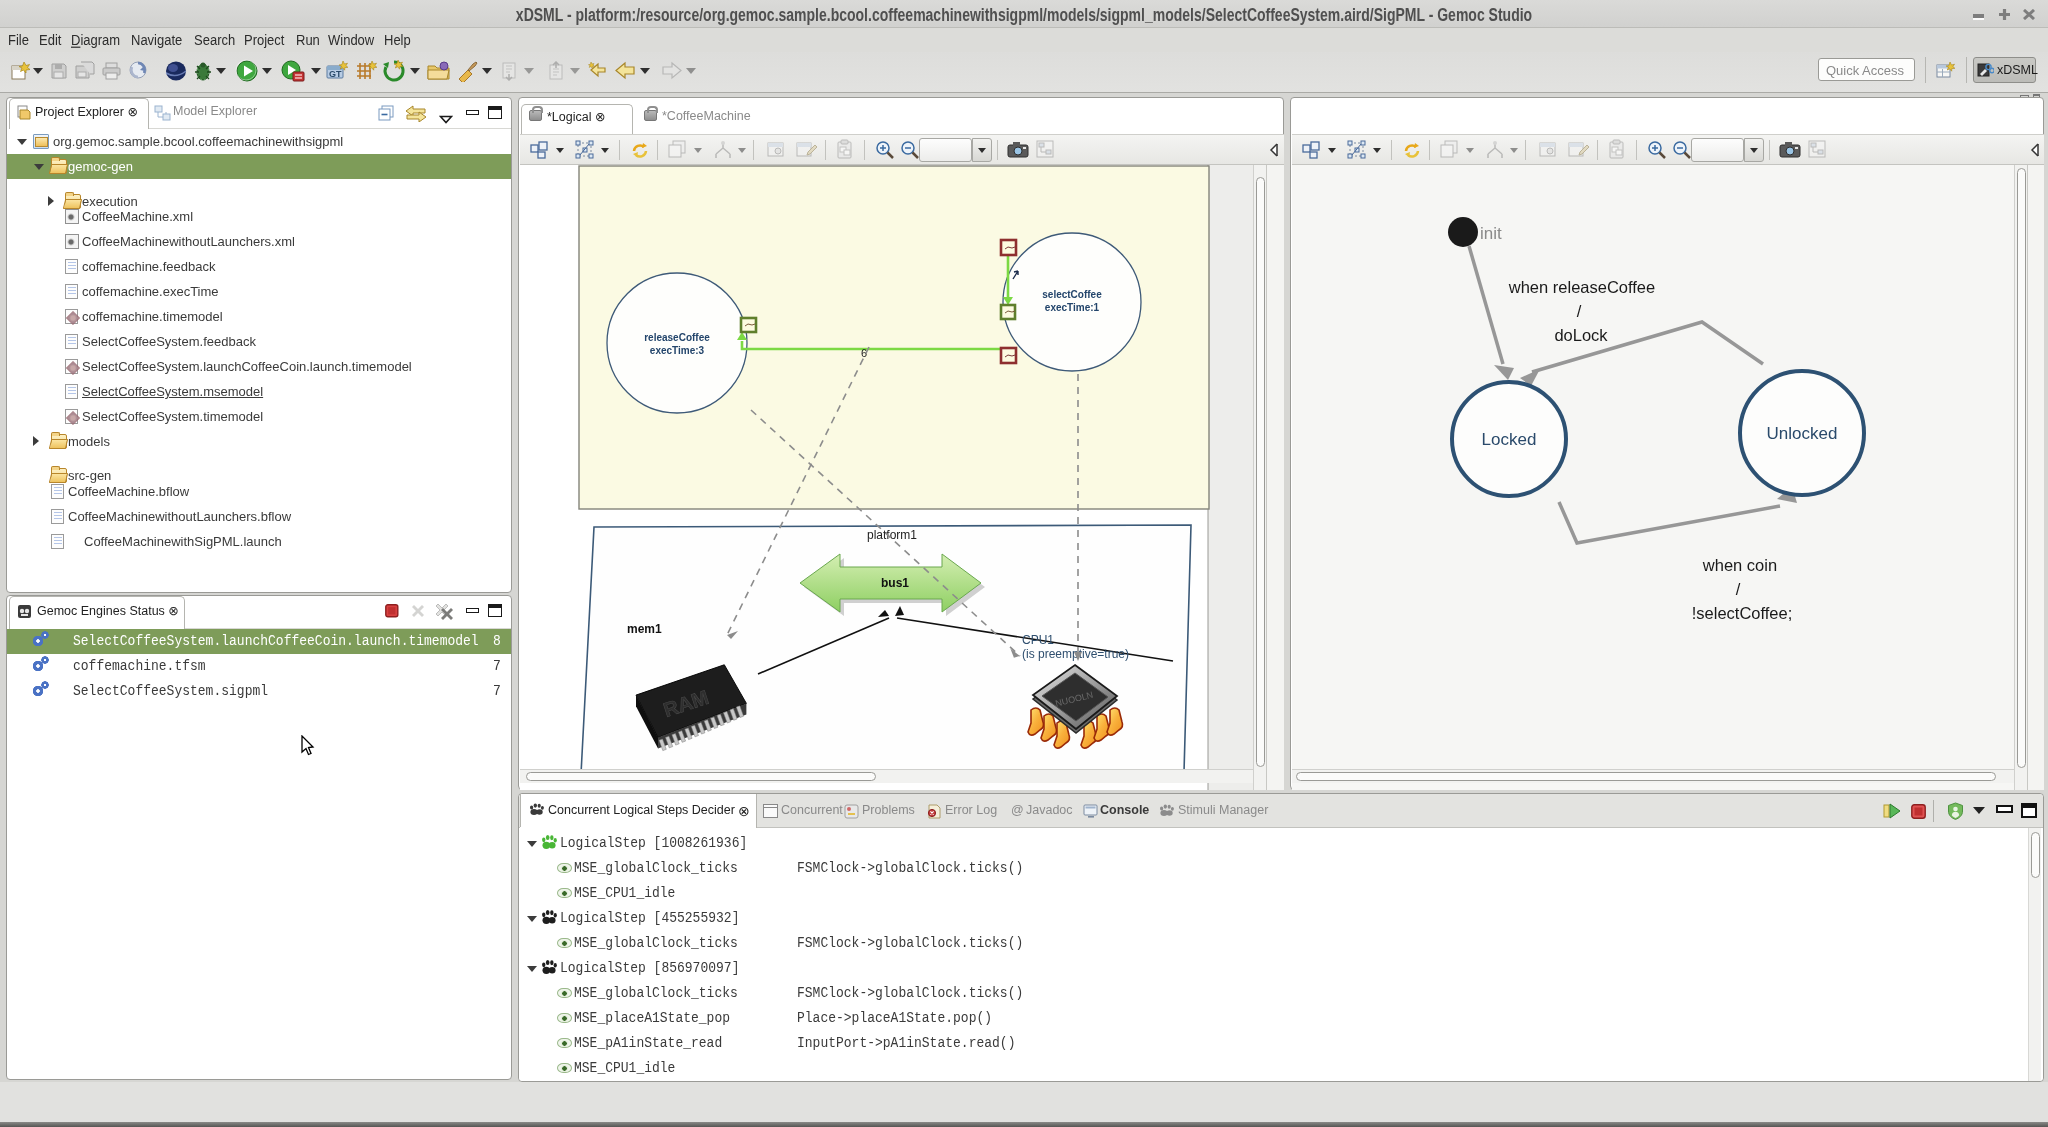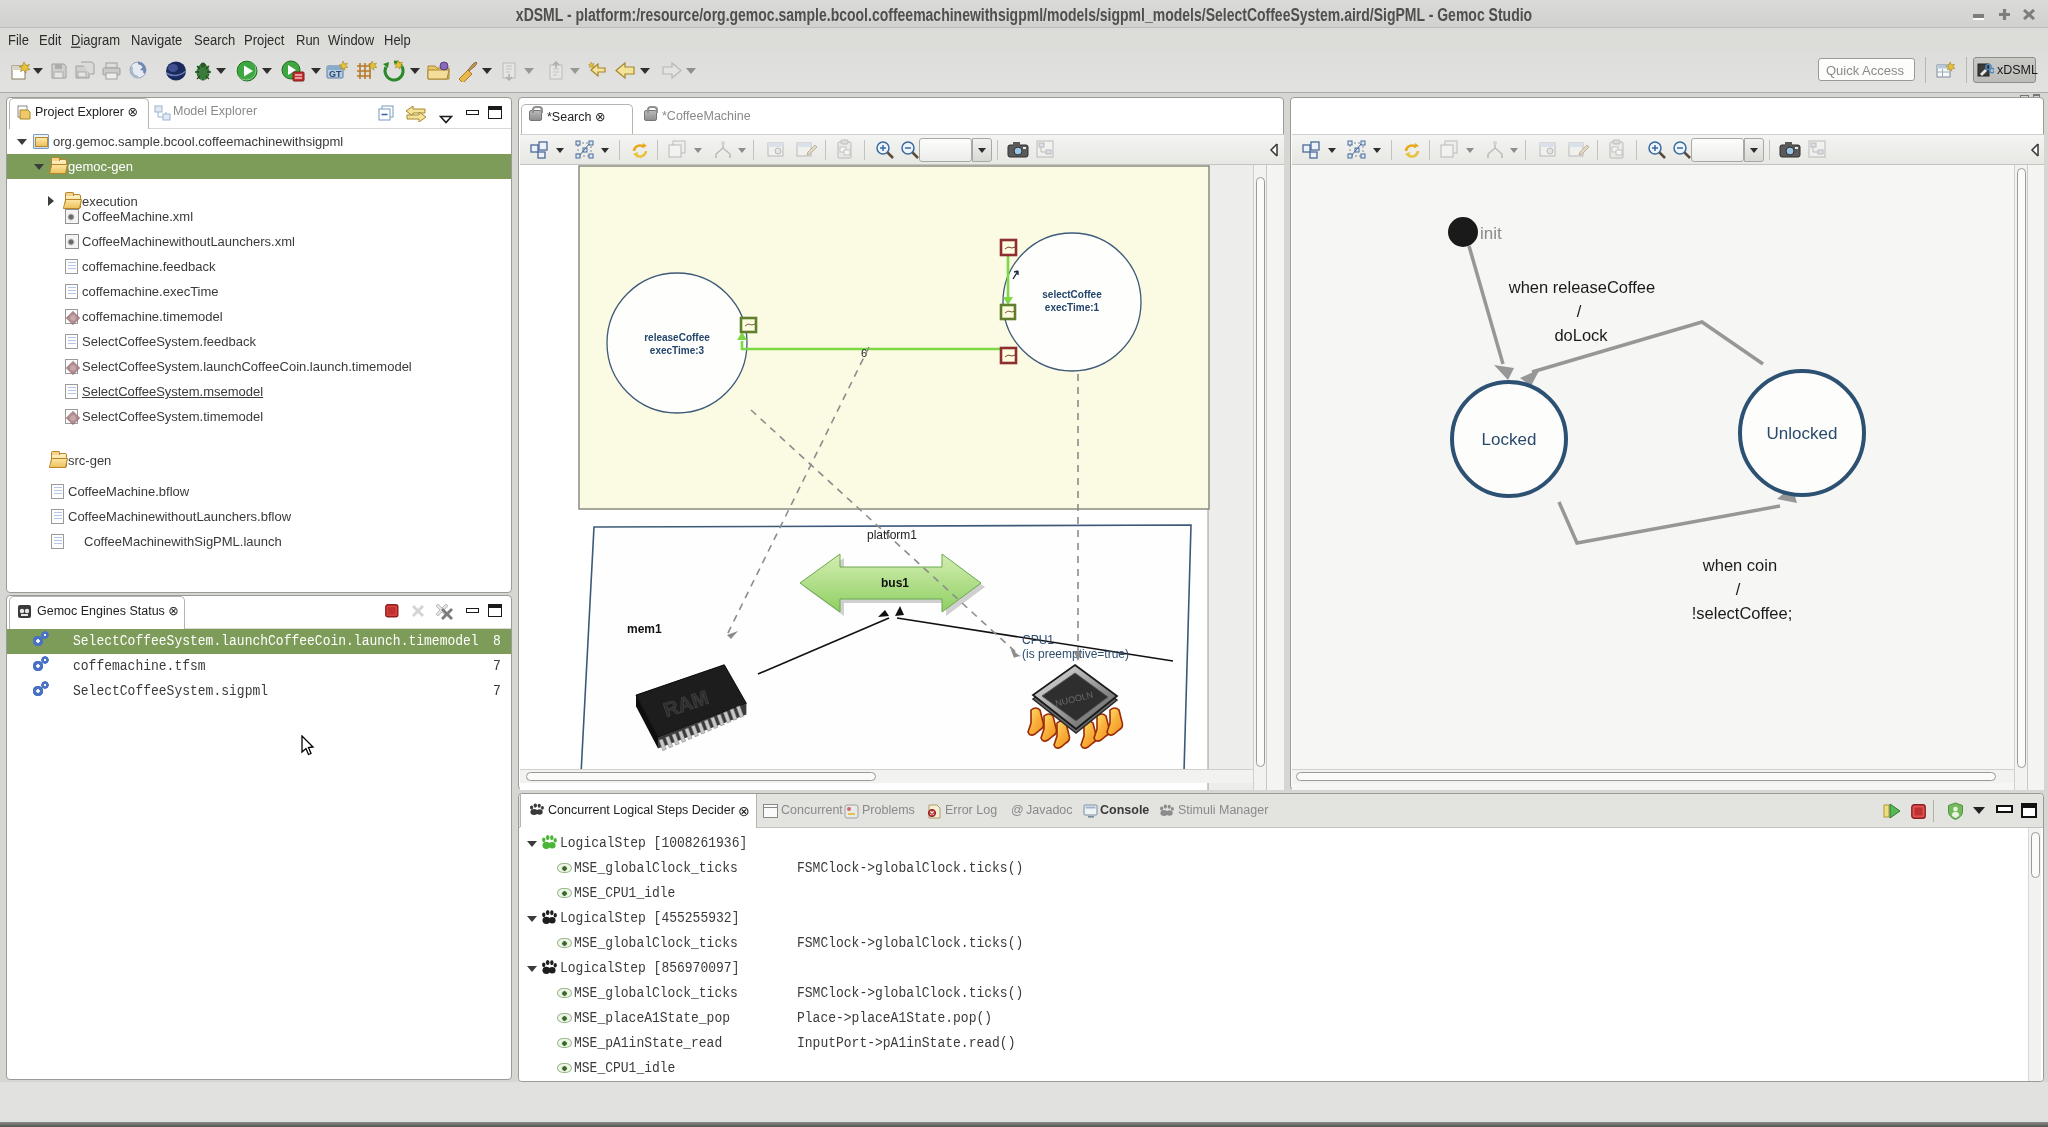--- a/index.html
+++ b/index.html
@@ -277,21 +277,26 @@
         <s class="abs" style="left:75px;">SelectCoffeeSystem.launchCoffeeCoin.launch.timemodel</s>
       </div>
     <div class="row" style="top:250px;">
         <s class="ic ic-doc" style="left:58px;"></s>
         <s class="abs" style="left:75px;text-decoration:underline;">SelectCoffeeSystem.msemodel</s>
       </div>
     <div class="row" style="top:275px;">
         <s class="ic ic-tim" style="left:58px;"></s>
         <s class="abs" style="left:75px;">SelectCoffeeSystem.timemodel</s>
       </div>
-    <div class="row" style="top:319px;">
+    <div class="row" style="top:300px;">
+        <s class="arr-r" style="left:26px;"></s>
+        <s class="ic ic-fld" style="left:44px;"></s>
+        <s class="abs" style="left:61px;">models</s>
+      </div>
+    <div class="row" style="top:334px;">
         <s class="ic ic-fld" style="left:44px;"></s>
         <s class="abs" style="left:61px;">src-gen</s>
       </div>
     <div class="row" style="top:350px;">
         <s class="ic ic-doc" style="left:44px;"></s>
         <s class="abs" style="left:61px;">CoffeeMachine.bflow</s>
       </div>
     <div class="row" style="top:375px;">
         <s class="ic ic-doc" style="left:44px;"></s>
         <s class="abs" style="left:61px;">CoffeeMachinewithoutLaunchers.bflow</s>
@@ -350,21 +355,21 @@
     <svg class="abs" style="left:294px;top:106px;" width="16" height="24" viewBox="0 0 16 24">
         <path d="M1,1 L1,17 L5,13.5 L7.5,19.5 L10,18.5 L7.5,12.5 L12,12 Z" fill="#fff" stroke="#000" stroke-width="1.3"></path>
       </svg>
   </div>
 </div>
 
 <div class="panel" style="left:518px;top:97px;width:766px;height:693px;" id="ed-center">
   <div class="abs" style="left:0;top:6px;width:100%;height:30px;">
     <div class="abs" style="left:2px;top:0;width:112px;height:30px;border:1px solid #b5b5b0;border-bottom:none;border-radius:5px 5px 0 0;background:#fff;"></div>
     <span class="abs lock" style="left:10px;top:6px;"></span>
-    <span class="abs tabtxt" style="left:28px;top:5px;color:#222;">*Search ⊗</span>
+    <span class="abs tabtxt" style="left:28px;top:5px;color:#222;">*Logical ⊗</span>
     <span class="abs lock" style="left:125px;top:6px;"></span>
     <span class="abs tabtxt" style="left:143px;top:5px;color:#8a8a8a;">*CoffeeMachine</span>
   </div>
   <div class="abs dtoolbar" style="left:1px;top:36px;width:764px;height:31px;">
     <span class="abs" style="left:10px;top:6px;"><svg width="18" height="18">
           <rect x="1" y="4" width="7" height="7" fill="#eef2f8" stroke="#4a6a9a" stroke-width="1.3"></rect>
           <rect x="9" y="1" width="8" height="8" fill="#eef2f8" stroke="#4a6a9a" stroke-width="1.3"></rect>
           <rect x="8" y="11" width="7" height="6" fill="#eef2f8" stroke="#4a6a9a" stroke-width="1.3"></rect>
         </svg></span>
     <span class="ddrop" style="left:36px;"></span>

